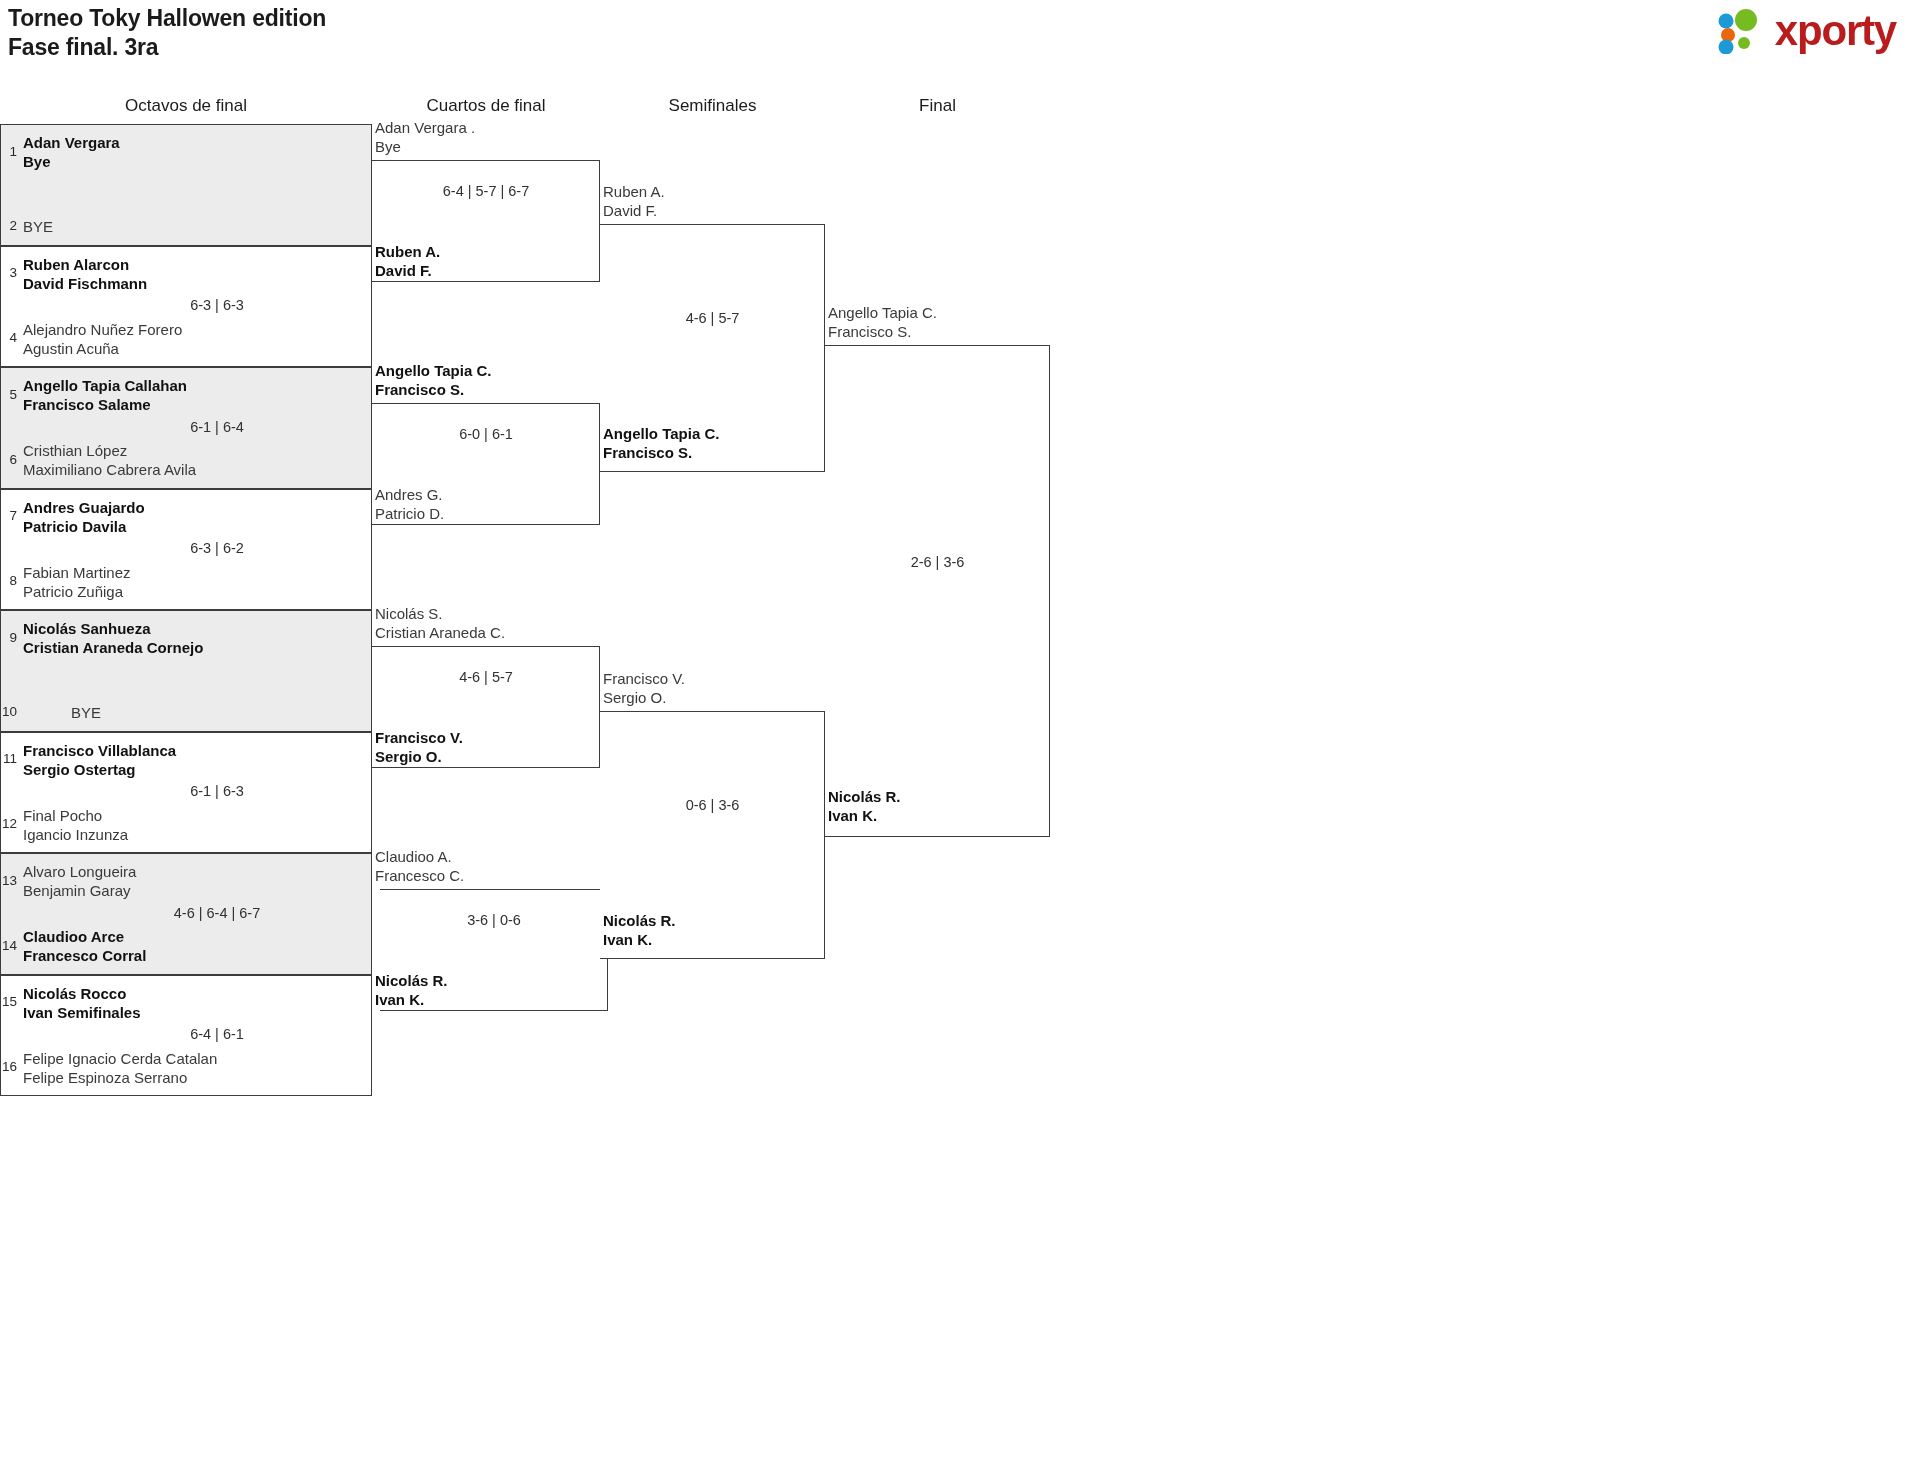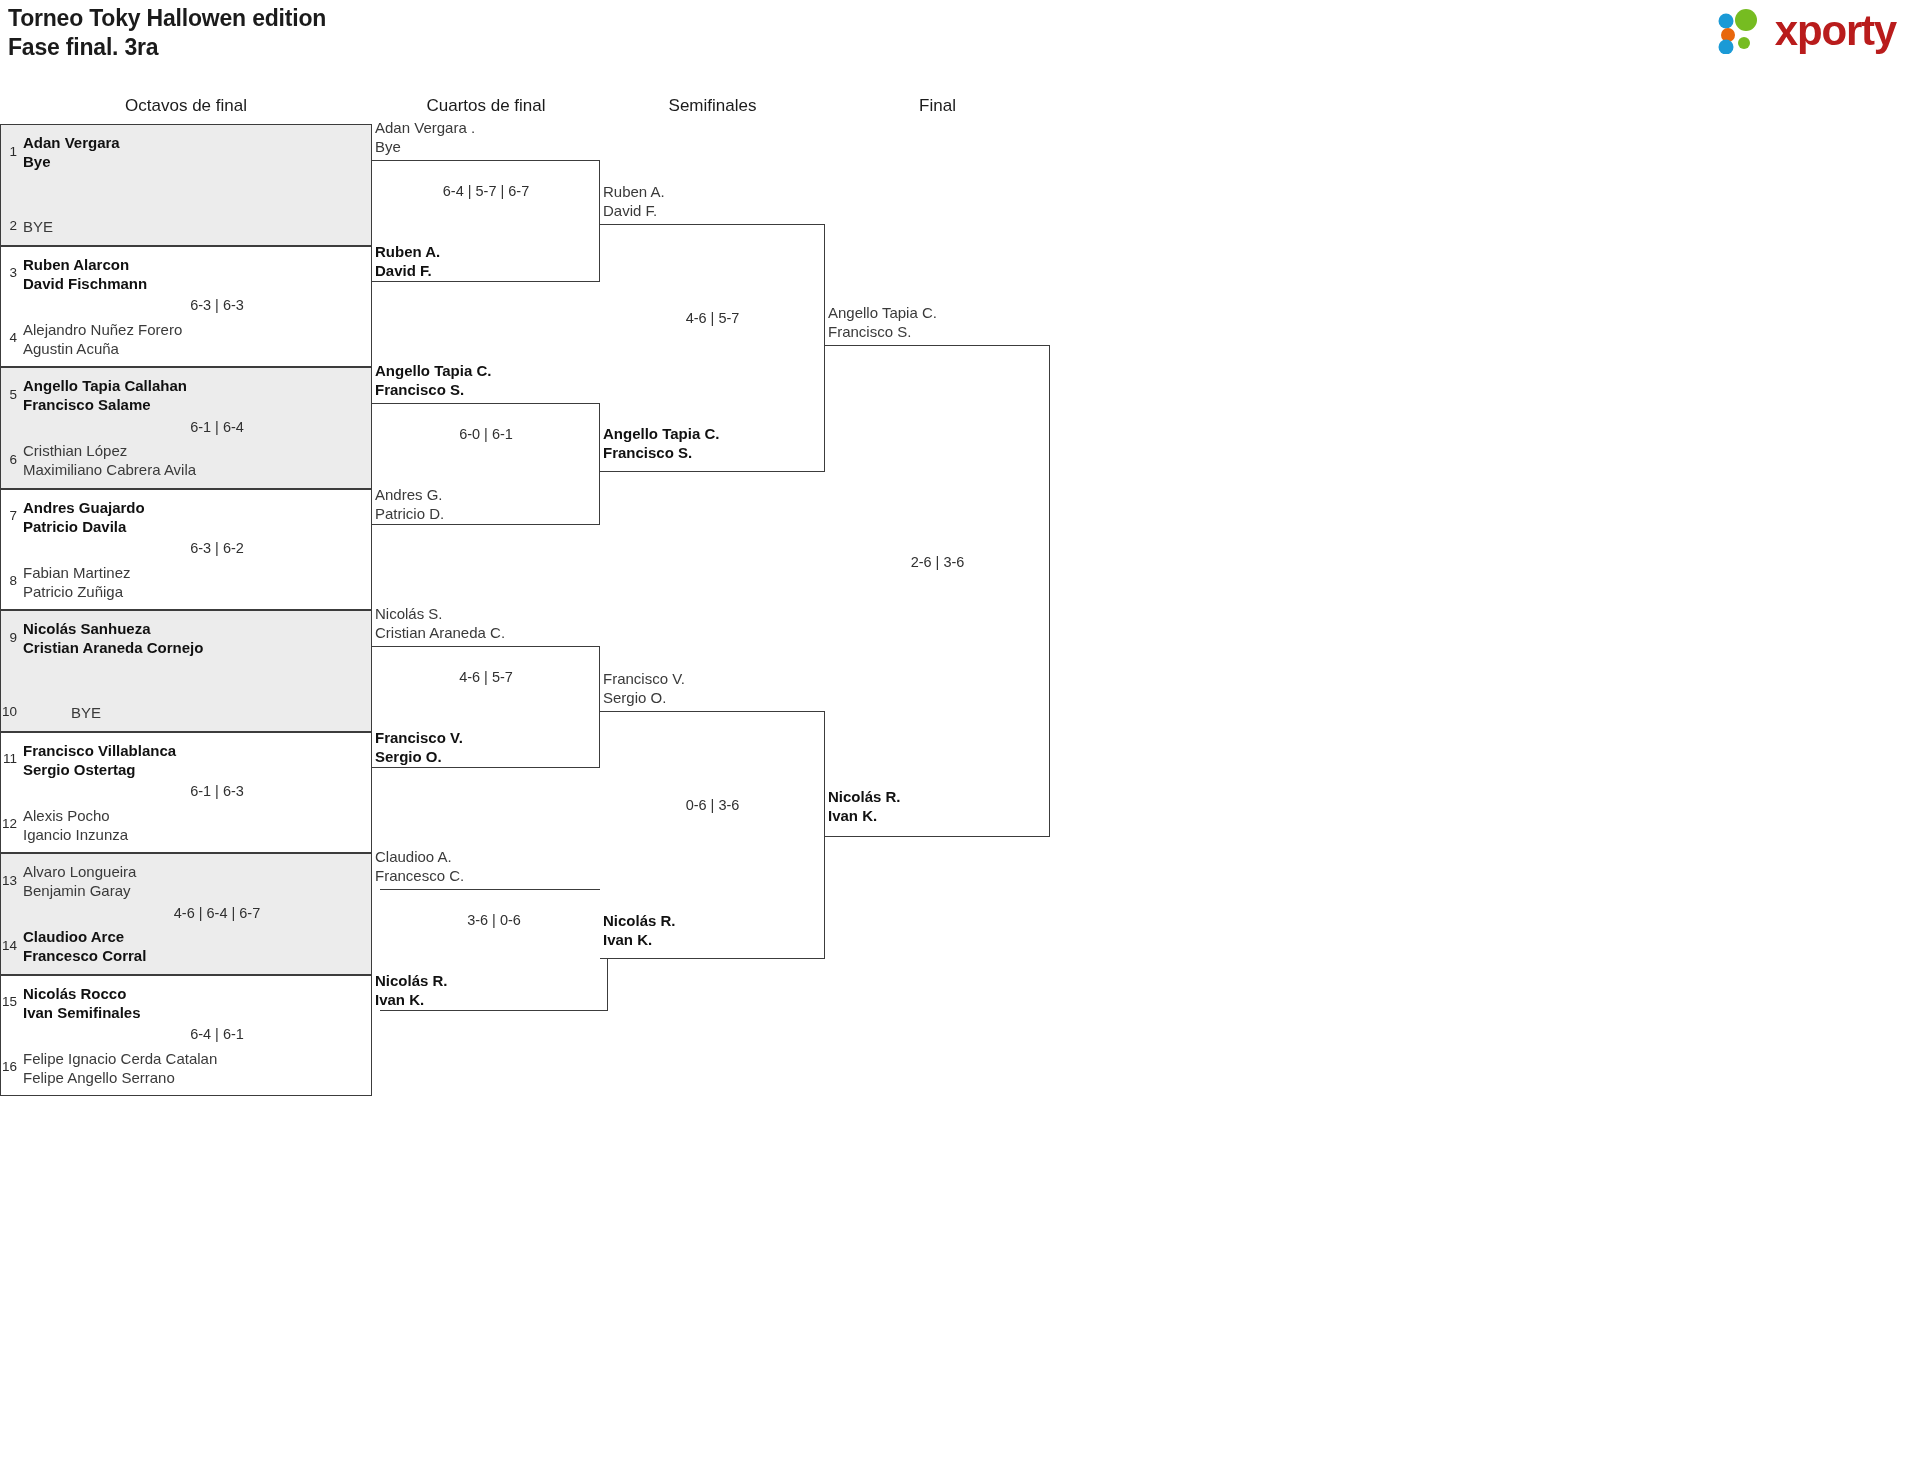--- a/index.html
+++ b/index.html
@@ -169,21 +169,21 @@
           <div class="seed">11</div>
           <div class="names">
             <div>Francisco Villablanca</div>
             <div>Sergio Ostertag</div>
           </div>
         </div>
         <div class="score" style="left: 60px; width: 312px; top: 50.75px;">6-1 | 6-3</div>
         <div class="slot" style="bottom: 8px;">
           <div class="seed">12</div>
           <div class="names">
-            <div>Alexis Pocho</div>
+            <div>Final Pocho</div>
             <div>Igancio Inzunza</div>
           </div>
         </div>
       </div>
       <div class="box shaded" style="left: 0px; top: 853px; width: 372px; height: 121.5px;">
         <div class="slot" style="top: 8px;">
           <div class="seed">13</div>
           <div class="names">
             <div>Alvaro Longueira</div>
             <div>Benjamin Garay</div>
@@ -204,21 +204,21 @@
           <div class="names">
             <div>Nicolás Rocco</div>
             <div>Ivan Semifinales</div>
           </div>
         </div>
         <div class="score" style="left: 60px; width: 312px; top: 50.75px;">6-4 | 6-1</div>
         <div class="slot" style="bottom: 8px;">
           <div class="seed">16</div>
           <div class="names">
             <div>Felipe Ignacio Cerda Catalan</div>
-            <div>Felipe Angello Serrano</div>
+            <div>Felipe Espinoza Serrano</div>
           </div>
         </div>
       </div>
     </div>
 
   <div id="r2">
       <div class="entrant" style="left: 375px; top: 118px;">
         <div>Adan Vergara .</div>
         <div>Bye</div>
       </div>

